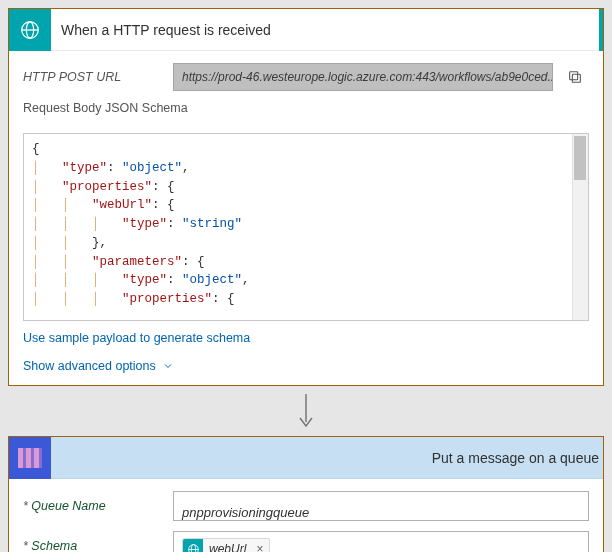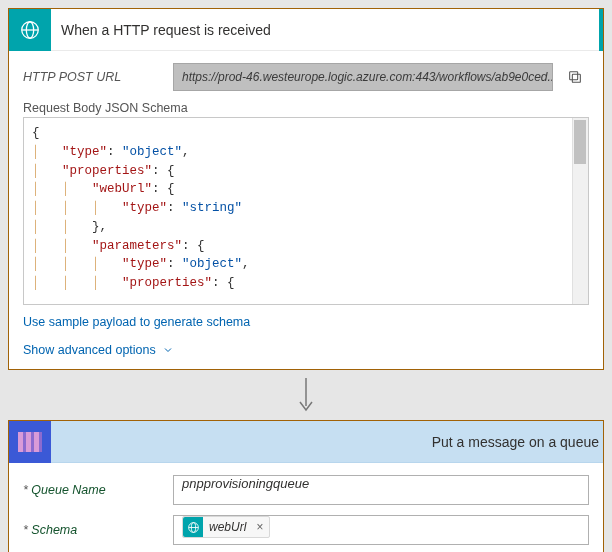--- a/index.html
+++ b/index.html
@@ -65,21 +65,21 @@
     overflow: hidden; white-space: nowrap; text-overflow: ellipsis;
   }
   .copy-btn {
     width: 28px; height: 28px;
     display: flex; align-items: center; justify-content: center;
     margin-left: 8px;
     cursor: pointer;
     color: #555;
   }
   .section-label {
-    font-size: 12.5px; color: #555; margin: 6px 0 2px 0;
+    font-size: 12.5px; color: #555; margin: 6px 0 18px 0;
   }
   .schema-box {
     border: 1px solid #c8c8c8;
     height: 188px;
     padding: 6px 8px;
     font-family: Consolas, "Courier New", monospace;
     font-size: 12.5px;
     line-height: 1.5;
     overflow: hidden;
     white-space: pre;
@@ -115,21 +115,21 @@
   }
   .queue-icon-inner {
     width: 24px; height: 20px;
     background: repeating-linear-gradient(90deg, #d99bd8 0 5px, #8c6bcf 5px 8px);
     filter: blur(0.4px);
   }
   .input-box {
     flex: 1;
     border: 1px solid #b0b0b0;
     height: 30px;
-    display: flex; align-items: flex-start;
+    display: flex; align-items: flex-end;
     padding: 0 8px;
     font-size: 13px;
     background: #fff;
   }
   .pill {
     display: inline-flex; align-items: center;
     background: #f7f7f7;
     border: 1px solid #d8d8d8;
     border-radius: 2px;
     height: 22px;

